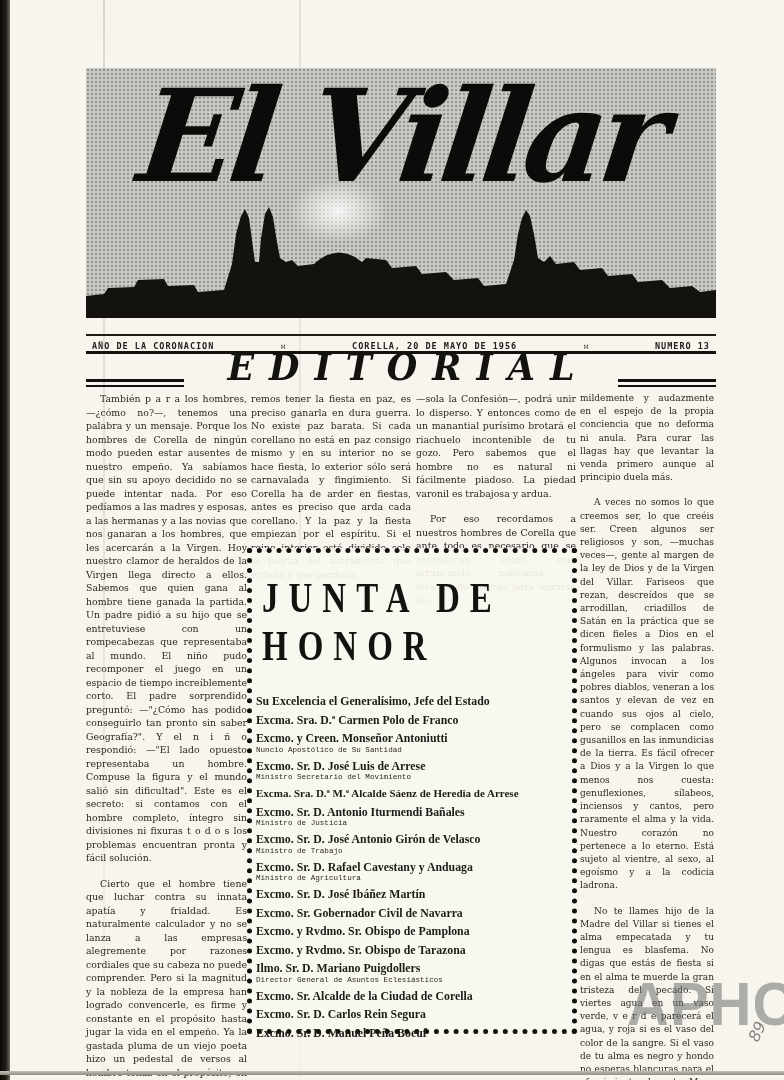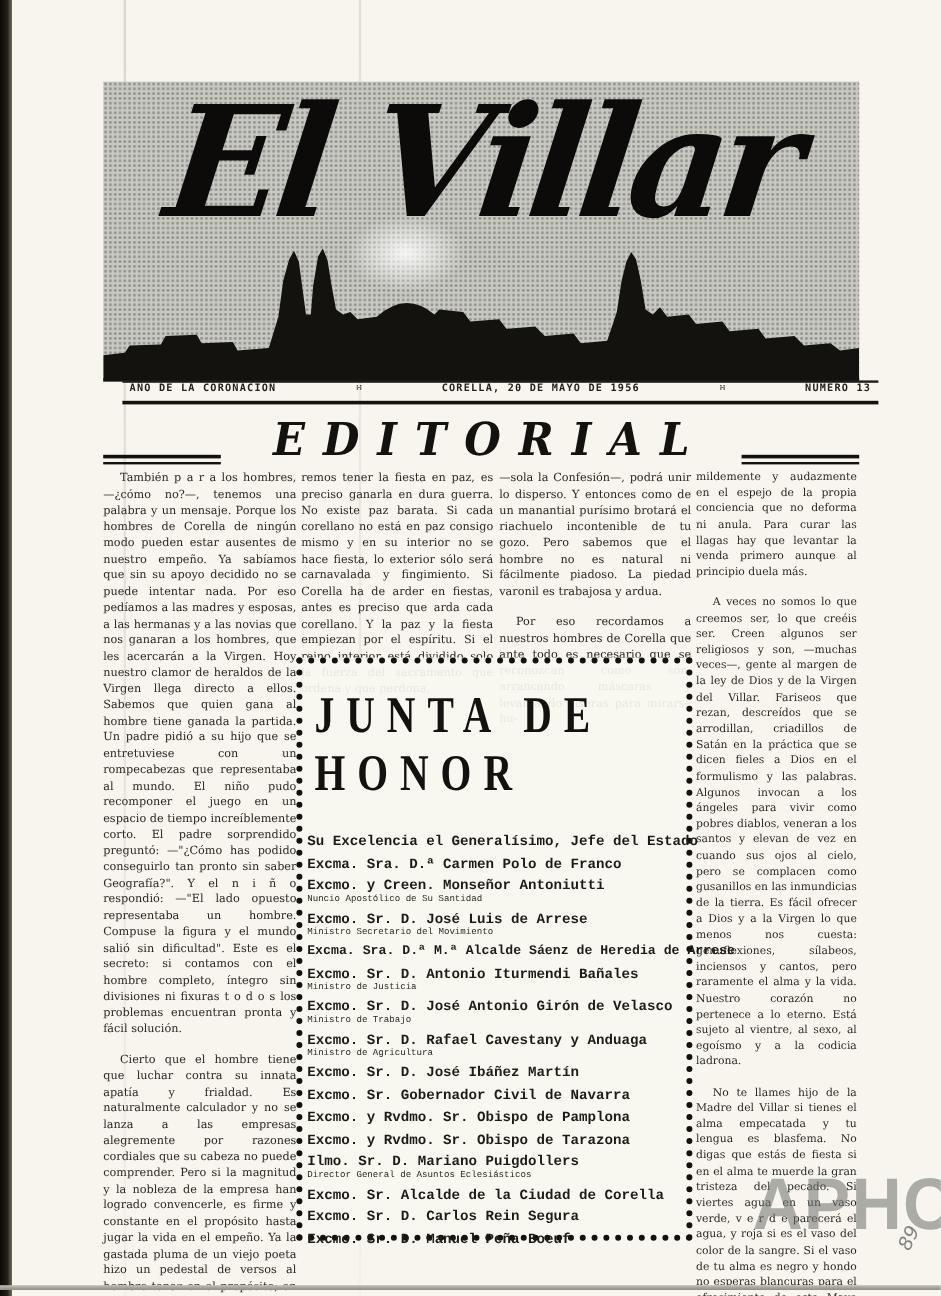--- a/index.html
+++ b/index.html
@@ -24,25 +24,25 @@
       radial-gradient(rgba(25,25,22,.30) 1px, rgba(0,0,0,0) 1.3px);
     background-size:auto, 4px 4px;
     border-bottom:3px solid #14120e;}
   .masthead-title{position:absolute;top:4px;left:0;width:100%;text-align:center;z-index:2;
     font-family:"DejaVu Serif", serif;font-style:italic;font-weight:bold;
     font-size:128px;line-height:1.0;letter-spacing:-7px;color:#0c0b09;
     transform:skewX(-7deg);}
   .skyline{position:absolute;bottom:0;left:0;width:630px;height:115px;z-index:1;}
 
   
-  .dateline{position:absolute;left:86px;top:317px;width:630px;height:20px;box-sizing:border-box;
+  .dateline{position:absolute;left:86px;top:334px;width:630px;height:20px;box-sizing:border-box;
     border-top:2px solid #201d18;border-bottom:3px solid #14120e;
-    display:flex;align-items:flex-start;justify-content:space-between;padding:0 6px;
+    display:flex;align-items:flex-end;justify-content:space-between;padding:0 6px;
     font-family:"DejaVu Sans Mono", monospace;font-size:8.5px;font-weight:bold;
-    letter-spacing:1px;color:#23211c;margin-left:16px;}
+    letter-spacing:1px;color:#23211c;}
   .dl-sep{font-size:7px;color:#4a473f;letter-spacing:0;}
 
   
   .editorial{position:absolute;left:86px;top:343px;width:630px;height:44px;
     display:flex;align-items:flex-end;}
   .ed-line{width:98px;height:8px;box-sizing:border-box;
     border-top:3px solid #14120e;border-bottom:2px solid #14120e;}
   .ed-title{flex:1;text-align:center;font-family:"DejaVu Serif", serif;
     font-weight:bold;font-style:italic;font-size:35px;letter-spacing:15px;
     padding-left:15px;color:#14120e;transform:scaleY(1.08);}
@@ -57,21 +57,21 @@
   .col p{margin:0 0 12px 0;text-indent:14px;}
   .col p.noind{text-indent:0;}
 
   
   .junta{position:absolute;left:247px;top:548px;width:330px;height:486px;box-sizing:border-box;
     border:5px dotted #14120e;background:rgba(249,247,240,.92);text-align:left;z-index:3;}
   .junta-title{margin-top:32px;font-family:"Liberation Serif", serif;font-weight:bold;
     font-size:33px;letter-spacing:10px;padding-left:10px;color:#14120e;transform:scaleY(1.3);}
   .members{margin-top:36px;padding:0 4px;}
   .member{margin-bottom:5px;}
-  .m-name{font-family:Liberation Mono, monospace;font-weight:bold;font-size:11.8px;
+  .m-name{font-family:Liberation Serif, serif;font-weight:bold;font-size:11.8px;
     line-height:13.5px;color:#1d1b16;white-space:nowrap;}
   .m-role{font-family:Liberation Mono, monospace;font-size:7.6px;line-height:9px;color:#2b2823;}
   .m-role:empty{display:none;}
 
   
   .watermark{position:absolute;left:627px;top:970px;z-index:5;
     font-family:"Liberation Sans", sans-serif;font-weight:bold;font-size:58px;
     color:rgba(112,112,110,.55);transform:scaleY(1.05);letter-spacing:1px;}
   .handnum{position:absolute;left:747px;top:1022px;z-index:5;
     font-family:"DejaVu Sans", sans-serif;font-style:italic;font-size:16px;

